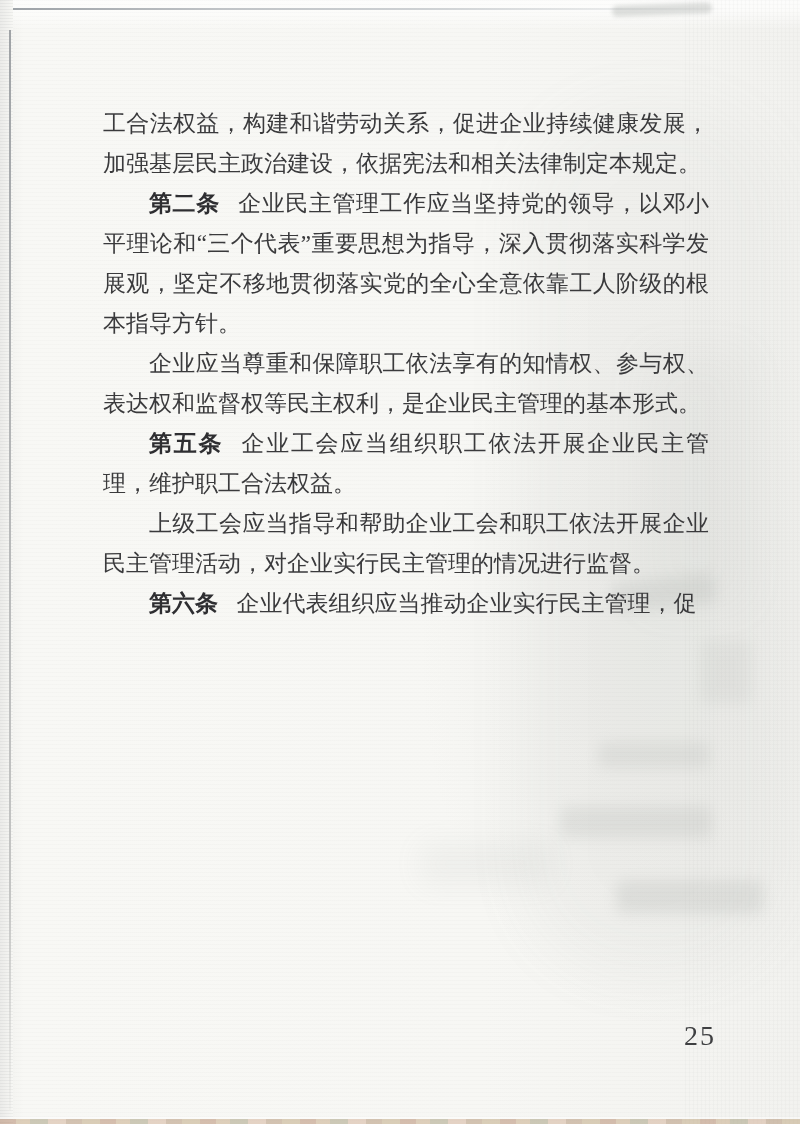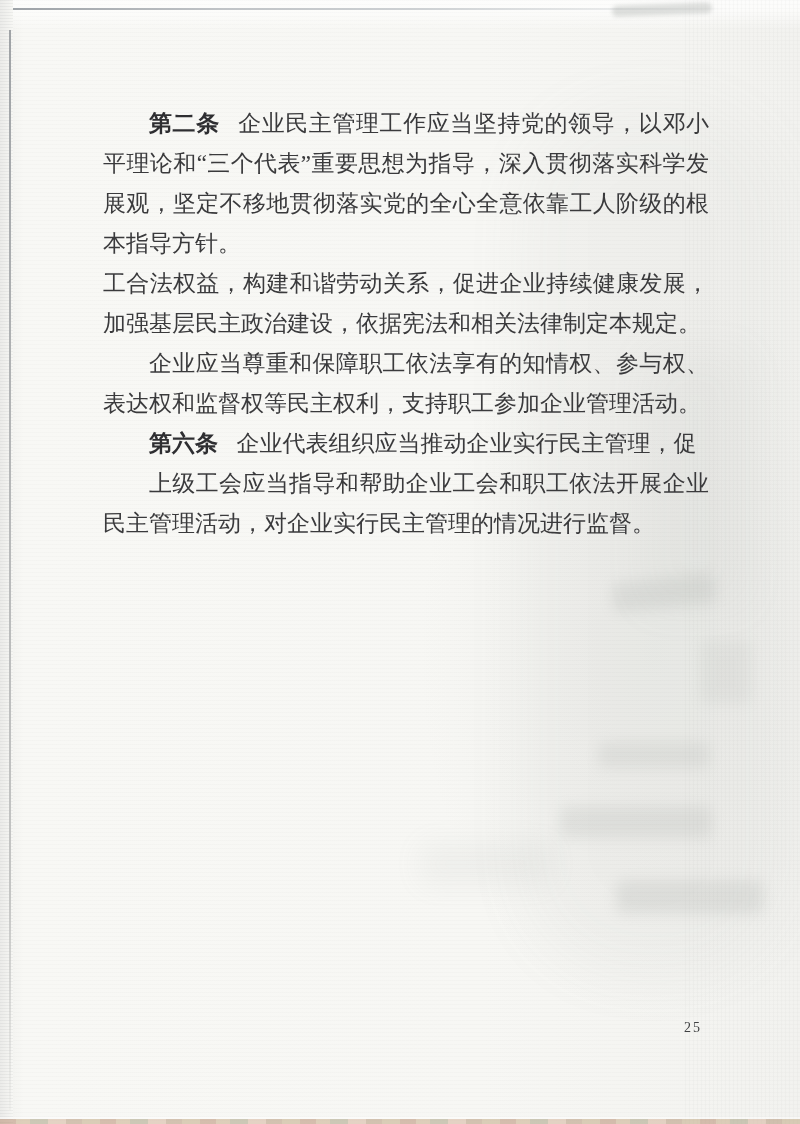--- a/index.html
+++ b/index.html
@@ -83,21 +83,21 @@
     line-break: strict;
   }
   .content p { margin: 0; }
   .content p.indent { text-indent: 2em; }
   .head { font-weight: 700; color: #2e2e31; }
   .head:empty { display: none; }
   .head { margin-right: .8em; }
 
   .page-number {
     position: absolute; left: 684px; top: 1020px;
-    font-size: 14px; letter-spacing: 2px; color: #3f4042;
+    font-size: 28px; letter-spacing: 2px; color: #3f4042;
   }
 </style>
 </head>
 <body>
 
 <div class="page">
   <div class="smudge s7"></div>
   <div class="smudge s9"></div>
   <div class="texture"></div>
   <div class="left-margin"></div>
@@ -106,22 +106,23 @@
   <div class="edge-left"></div>
   <div class="smudge s6"></div>
   <div class="smudge s1"></div>
   <div class="smudge s2"></div>
   <div class="smudge s3"></div>
   <div class="smudge s4"></div>
   <div class="smudge s5"></div>
   <div class="smudge s8"></div>
 
   <div class="content">
+    <p class="para"><span>工合法权益，构建和谐劳动关系，促进企业持续健康发展，加强基层民主政治建设，依据宪法和相关法律制定本规定。</span></p>
     <p class="para indent"><span class="head">第二条</span><span>企业民主管理工作应当坚持党的领导，以邓小平理论和“三个代表”重要思想为指导，深入贯彻落实科学发展观，坚定不移地贯彻落实党的全心全意依靠工人阶级的根本指导方针。</span></p>
-    <p class="para"><span>工合法权益，构建和谐劳动关系，促进企业持续健康发展，加强基层民主政治建设，依据宪法和相关法律制定本规定。</span></p>
-    <p class="para indent"><span>企业应当尊重和保障职工依法享有的知情权、参与权、表达权和监督权等民主权利，支持职工参加企业管理活动。</span></p>
+    <p class="para indent"><span>企业应当尊重和保障职工依法享有的知情权、参与权、表达权和监督权等民主权利，是企业民主管理的基本形式。</span></p>
+    <p class="para indent"><span class="head">第五条</span><span>企业工会应当组织职工依法开展企业民主管理，维护职工合法权益。</span></p>
+    <p class="para indent"><span>上级工会应当指导和帮助企业工会和职工依法开展企业民主管理活动，对企业实行民主管理的情况进行监督。</span></p>
     <p class="para indent"><span class="head">第六条</span><span>企业代表组织应当推动企业实行民主管理，促</span></p>
-    <p class="para indent"><span>上级工会应当指导和帮助企业工会和职工依法开展企业民主管理活动，对企业实行民主管理的情况进行监督。</span></p>
   </div>
 
   <div class="page-number">25</div>
   <div class="bottom-strip"></div>
 </div>
 
 </body></html>

